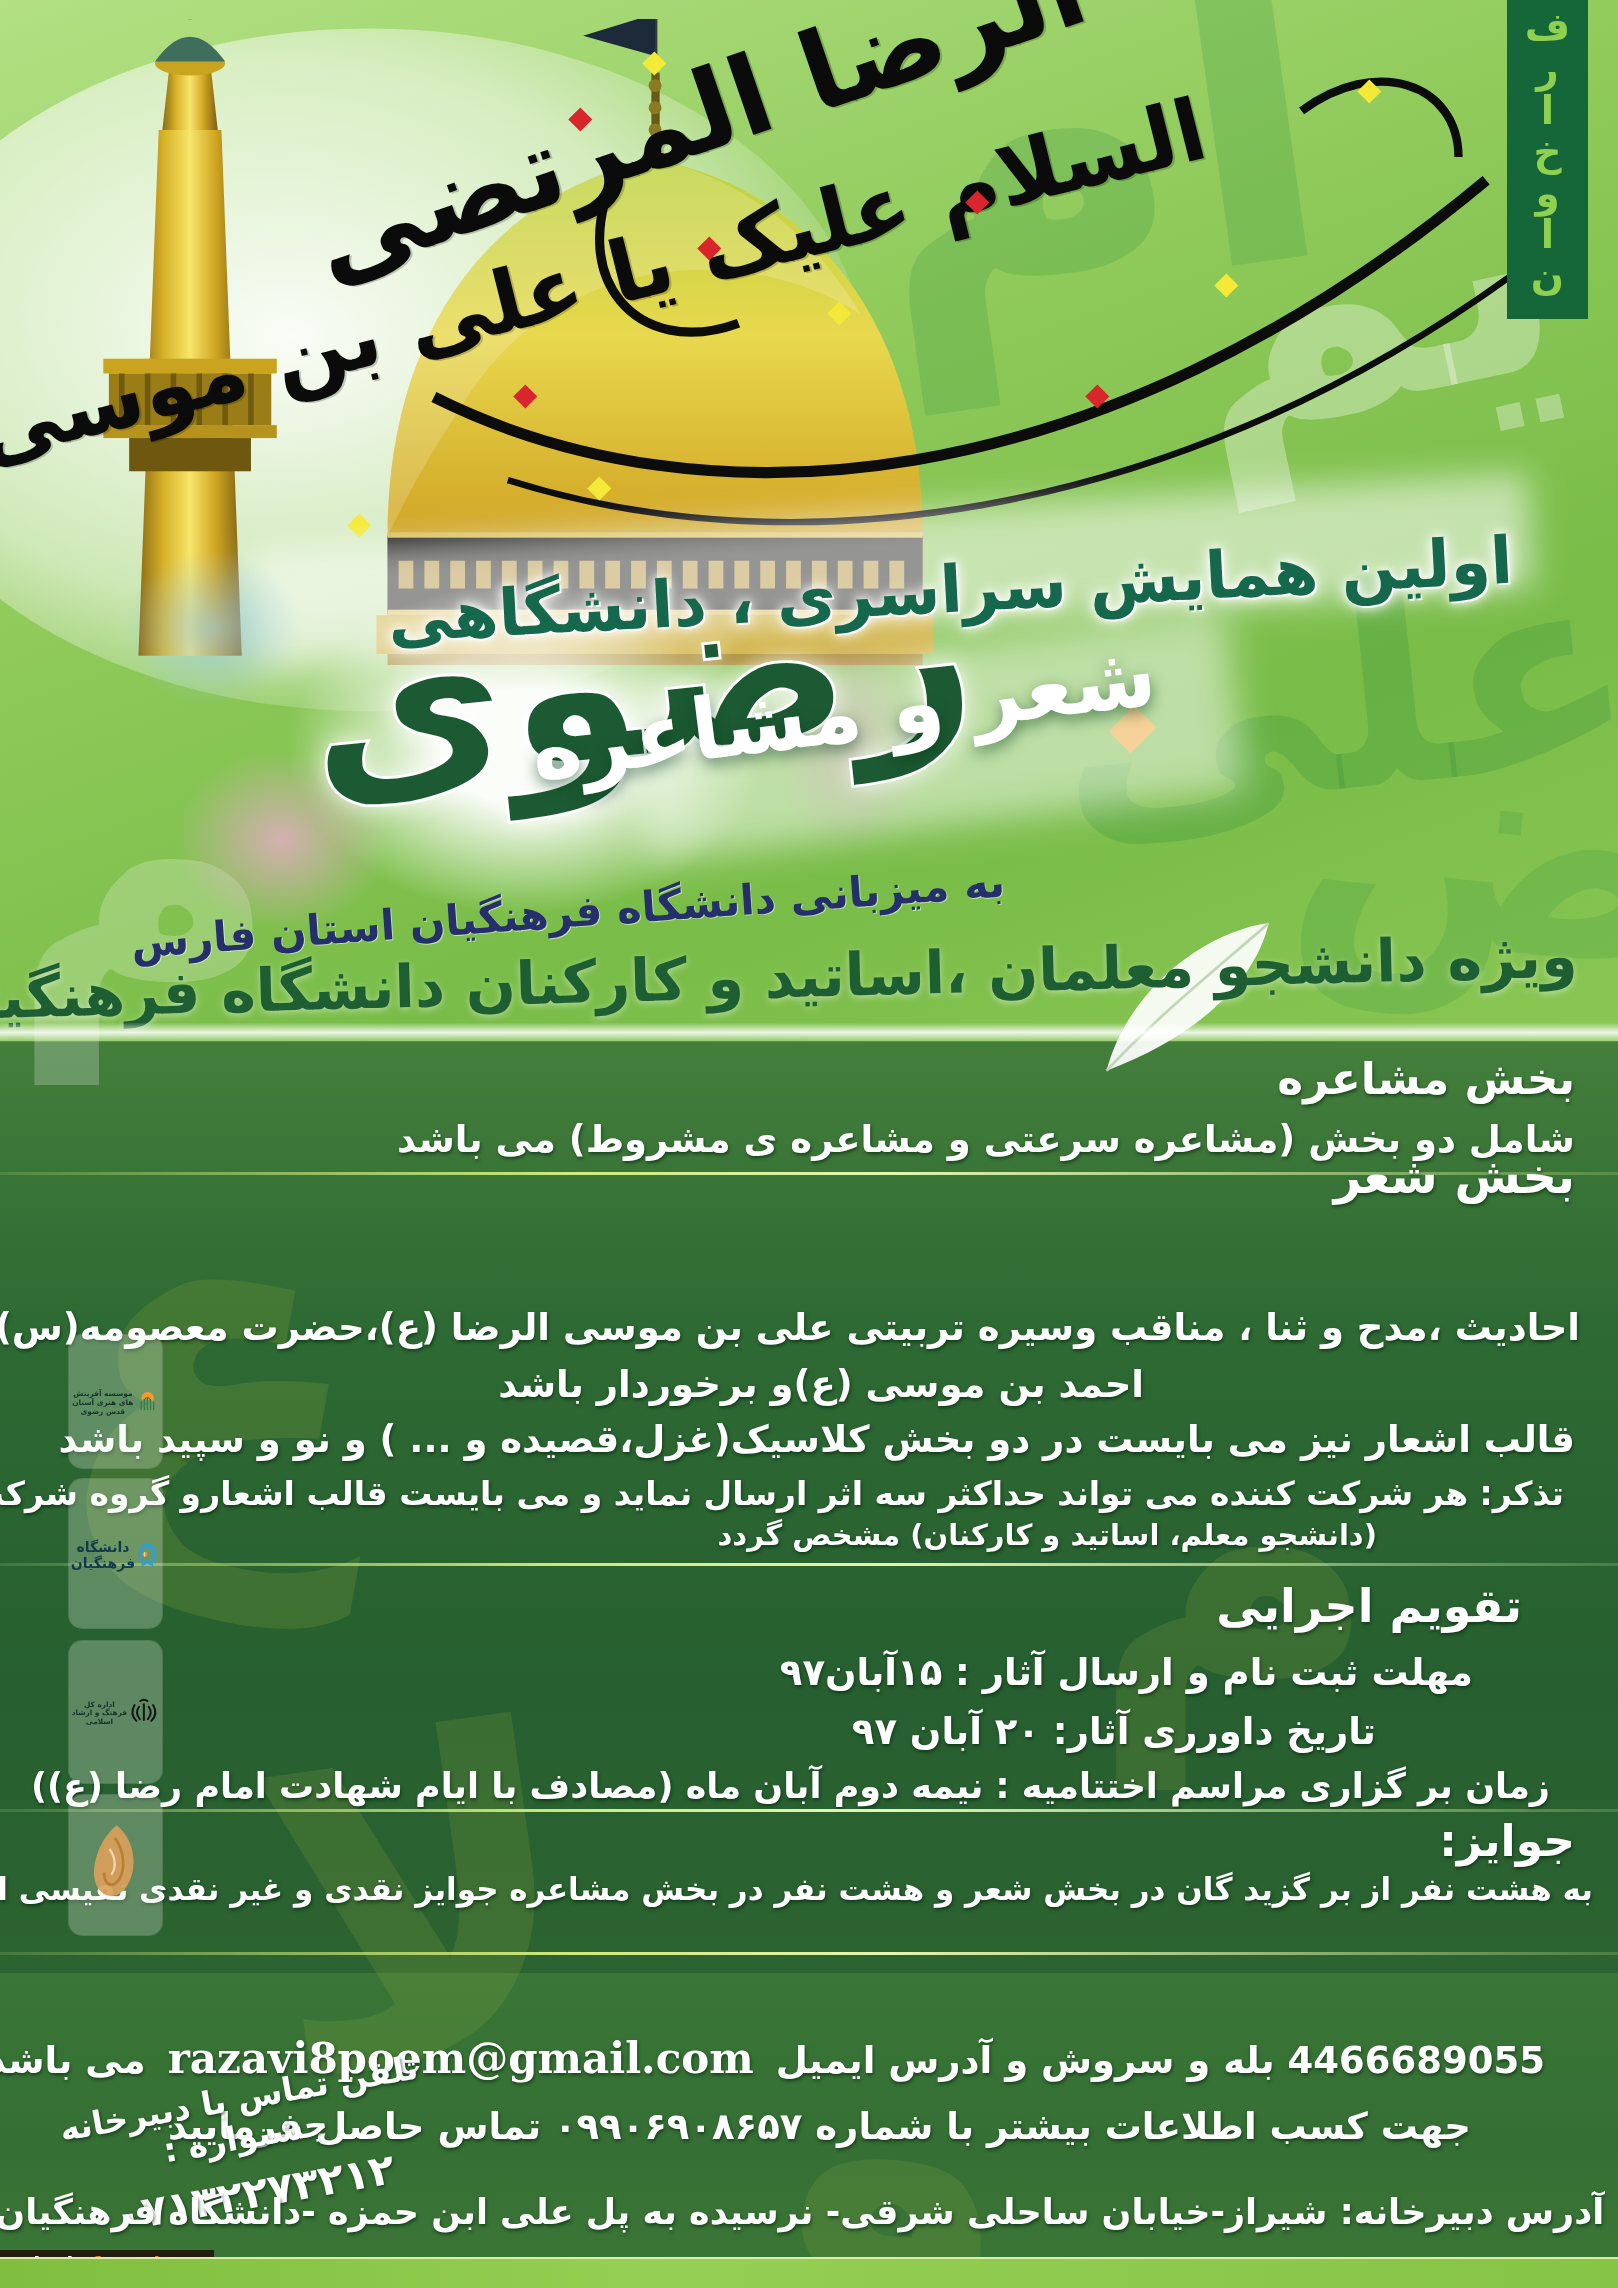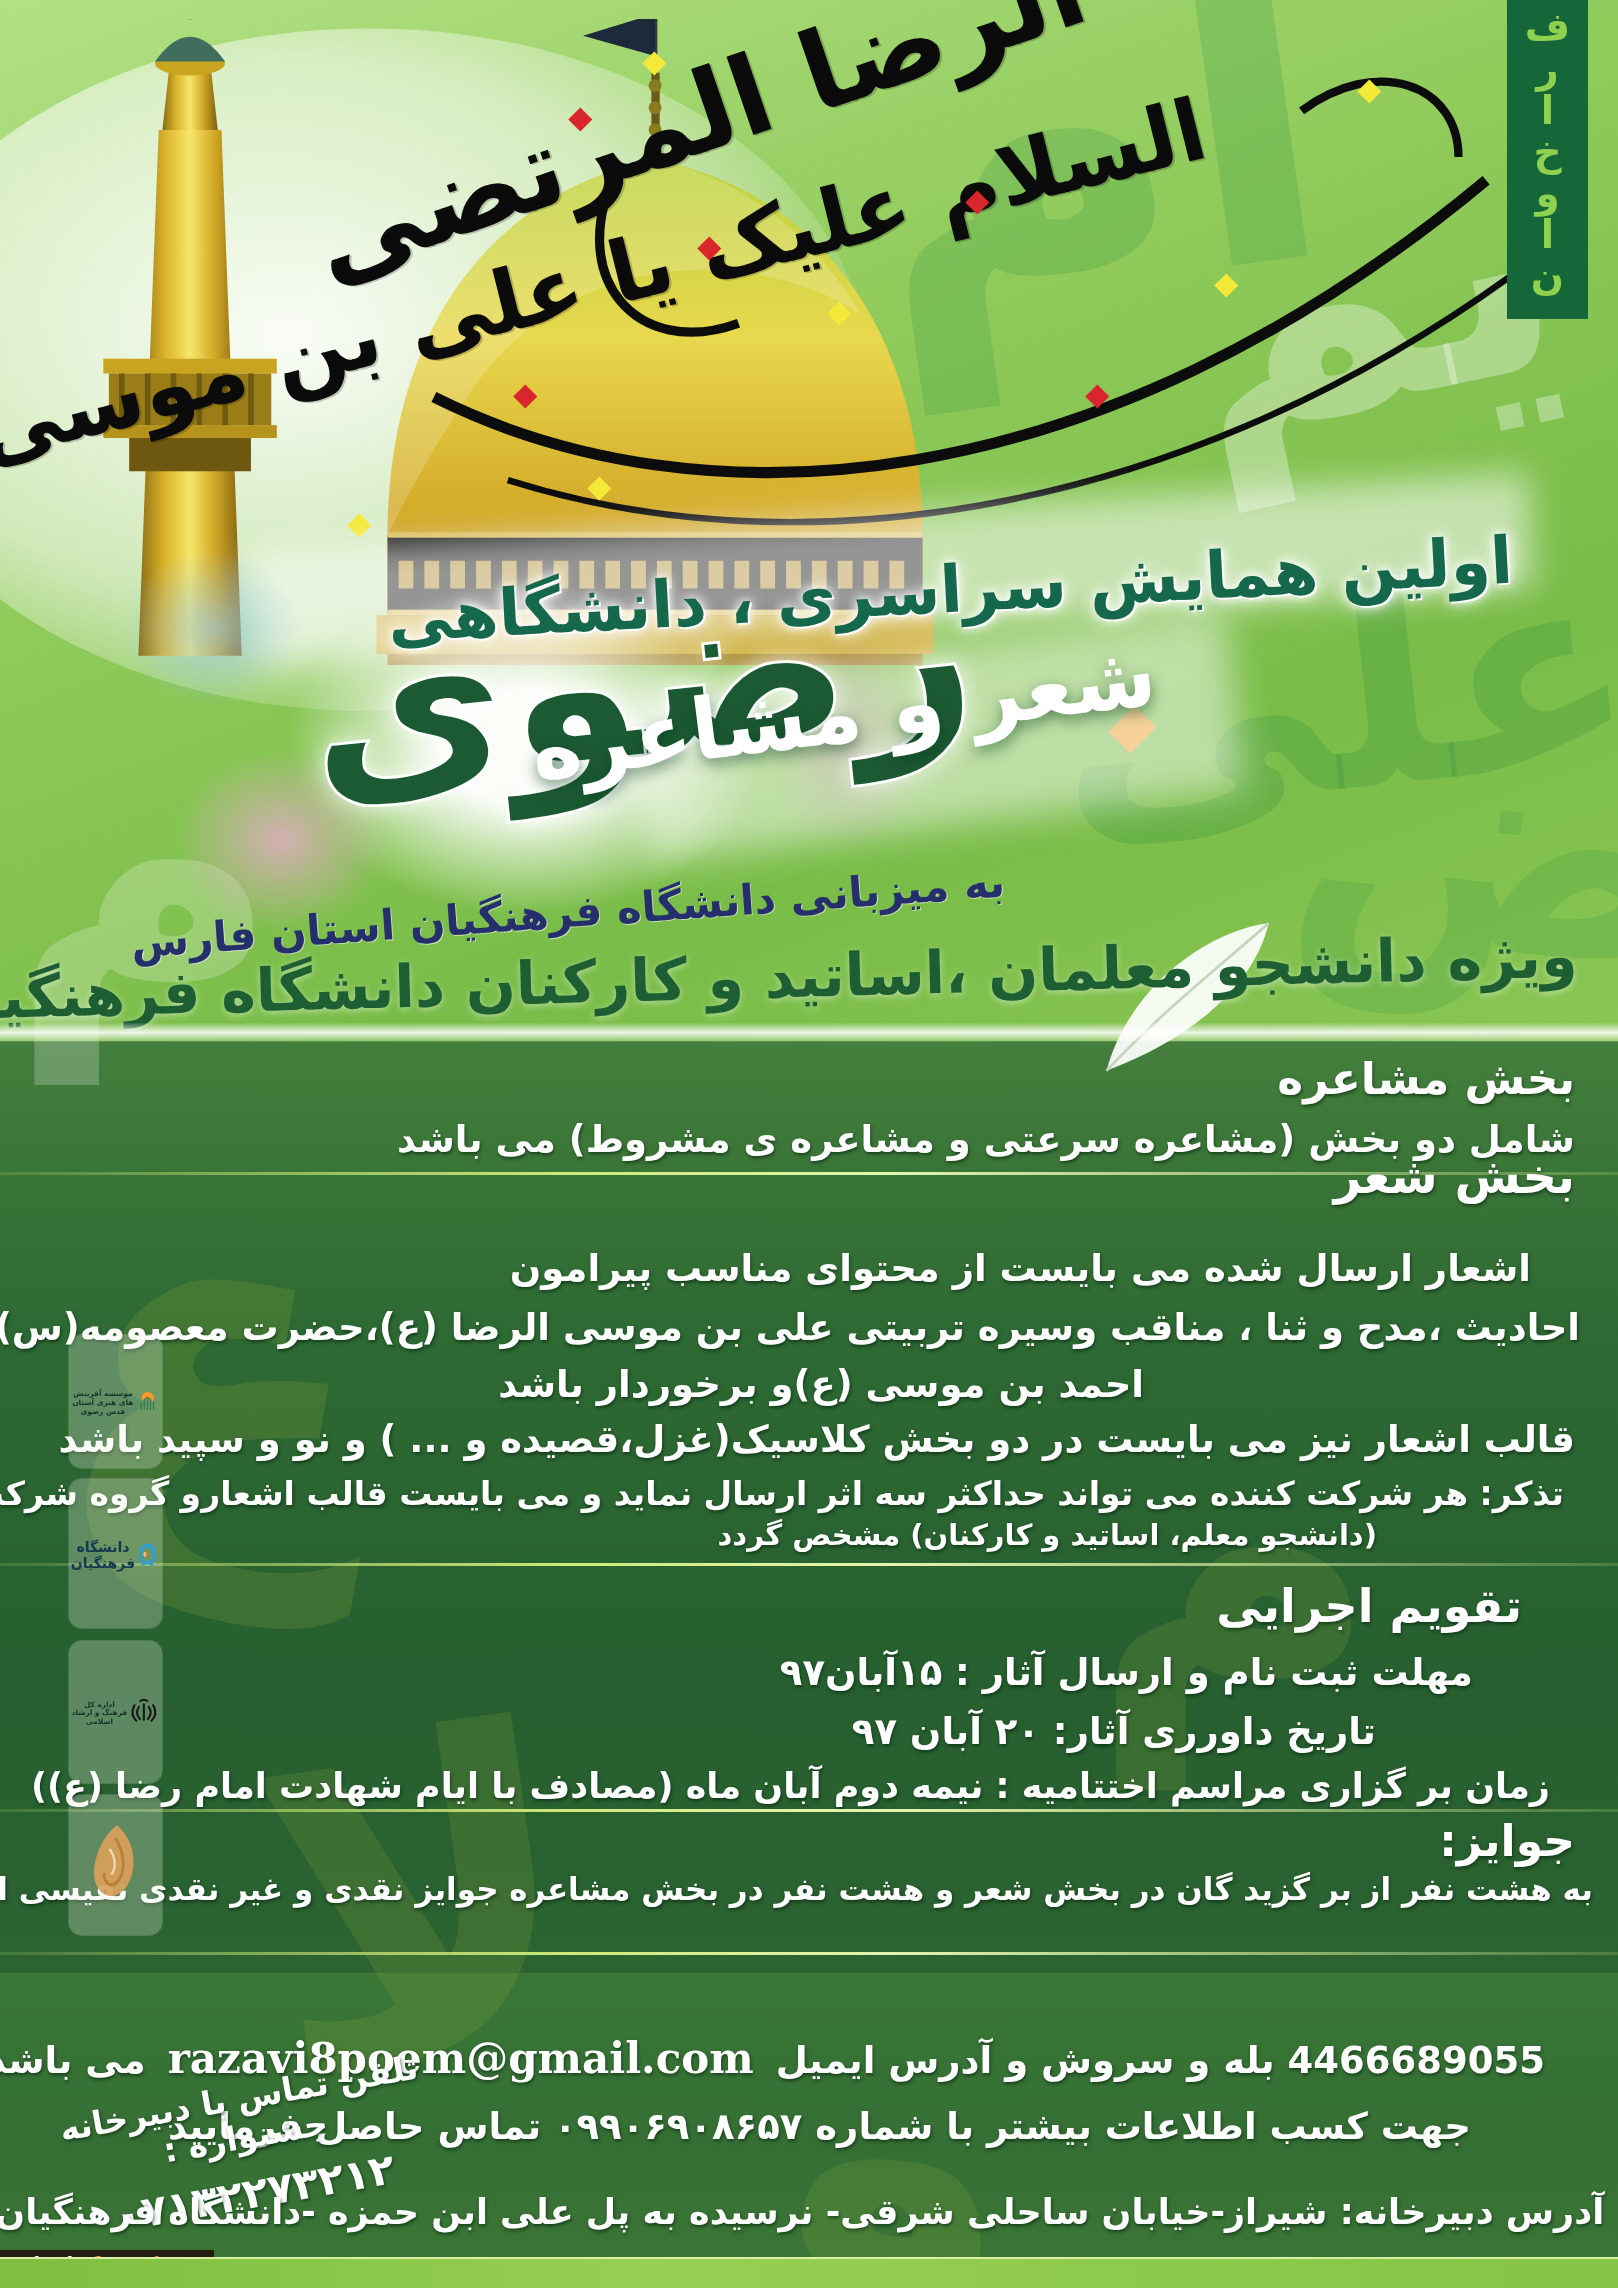--- a/index.html
+++ b/index.html
@@ -255,21 +255,20 @@
   <div class="t2">شعر و مشاعره</div>
   <div class="host">به میزبانی دانشگاه فرهنگیان استان فارس</div>
   <div class="aud">ویژه دانشجو معلمان ،اساتید و کارکنان دانشگاه فرهنگیان</div>
   <div class="band-white"></div>
 
   <div class="bl h-mosh">بخش مشاعره</div>
   <div class="bl mosh1">شامل دو بخش (مشاعره سرعتی و مشاعره ی مشروط) می باشد</div>
   <div class="hr hr1"></div>
 
   <div class="bl h-sher">بخش شعر</div>
-  <div class="bl sher1">اشعار ارسال شده  می بایست از محتوای مناسب پیرامون</div>
   <div class="bl sher2">احادیث ،مدح و ثنا ، مناقب وسیره تربیتی علی بن موسی الرضا (ع)،حضرت معصومه(س)و</div>
   <div class="bl sher3">احمد بن موسی (ع)و برخوردار باشد</div>
   <div class="bl sher4">قالب اشعار نیز می بایست در دو بخش کلاسیک(غزل،قصیده و ... ) و نو و سپید باشد</div>
   <div class="bl note1">تذکر: هر شرکت کننده می تواند حداکثر سه اثر ارسال نماید و می بایست قالب اشعارو گروه شرکت کننده</div>
   <div class="bl note2">(دانشجو معلم، اساتید و کارکنان) مشخص گردد</div>
   <div class="hr hr2"></div>
 
   <div class="bl h-cal">تقویم اجرایی</div>
   <div class="bl cal1">مهلت ثبت نام و ارسال آثار : ۱۵آبان۹۷</div>
   <div class="bl cal2">تاریخ داورری آثار: ۲۰ آبان ۹۷</div>

